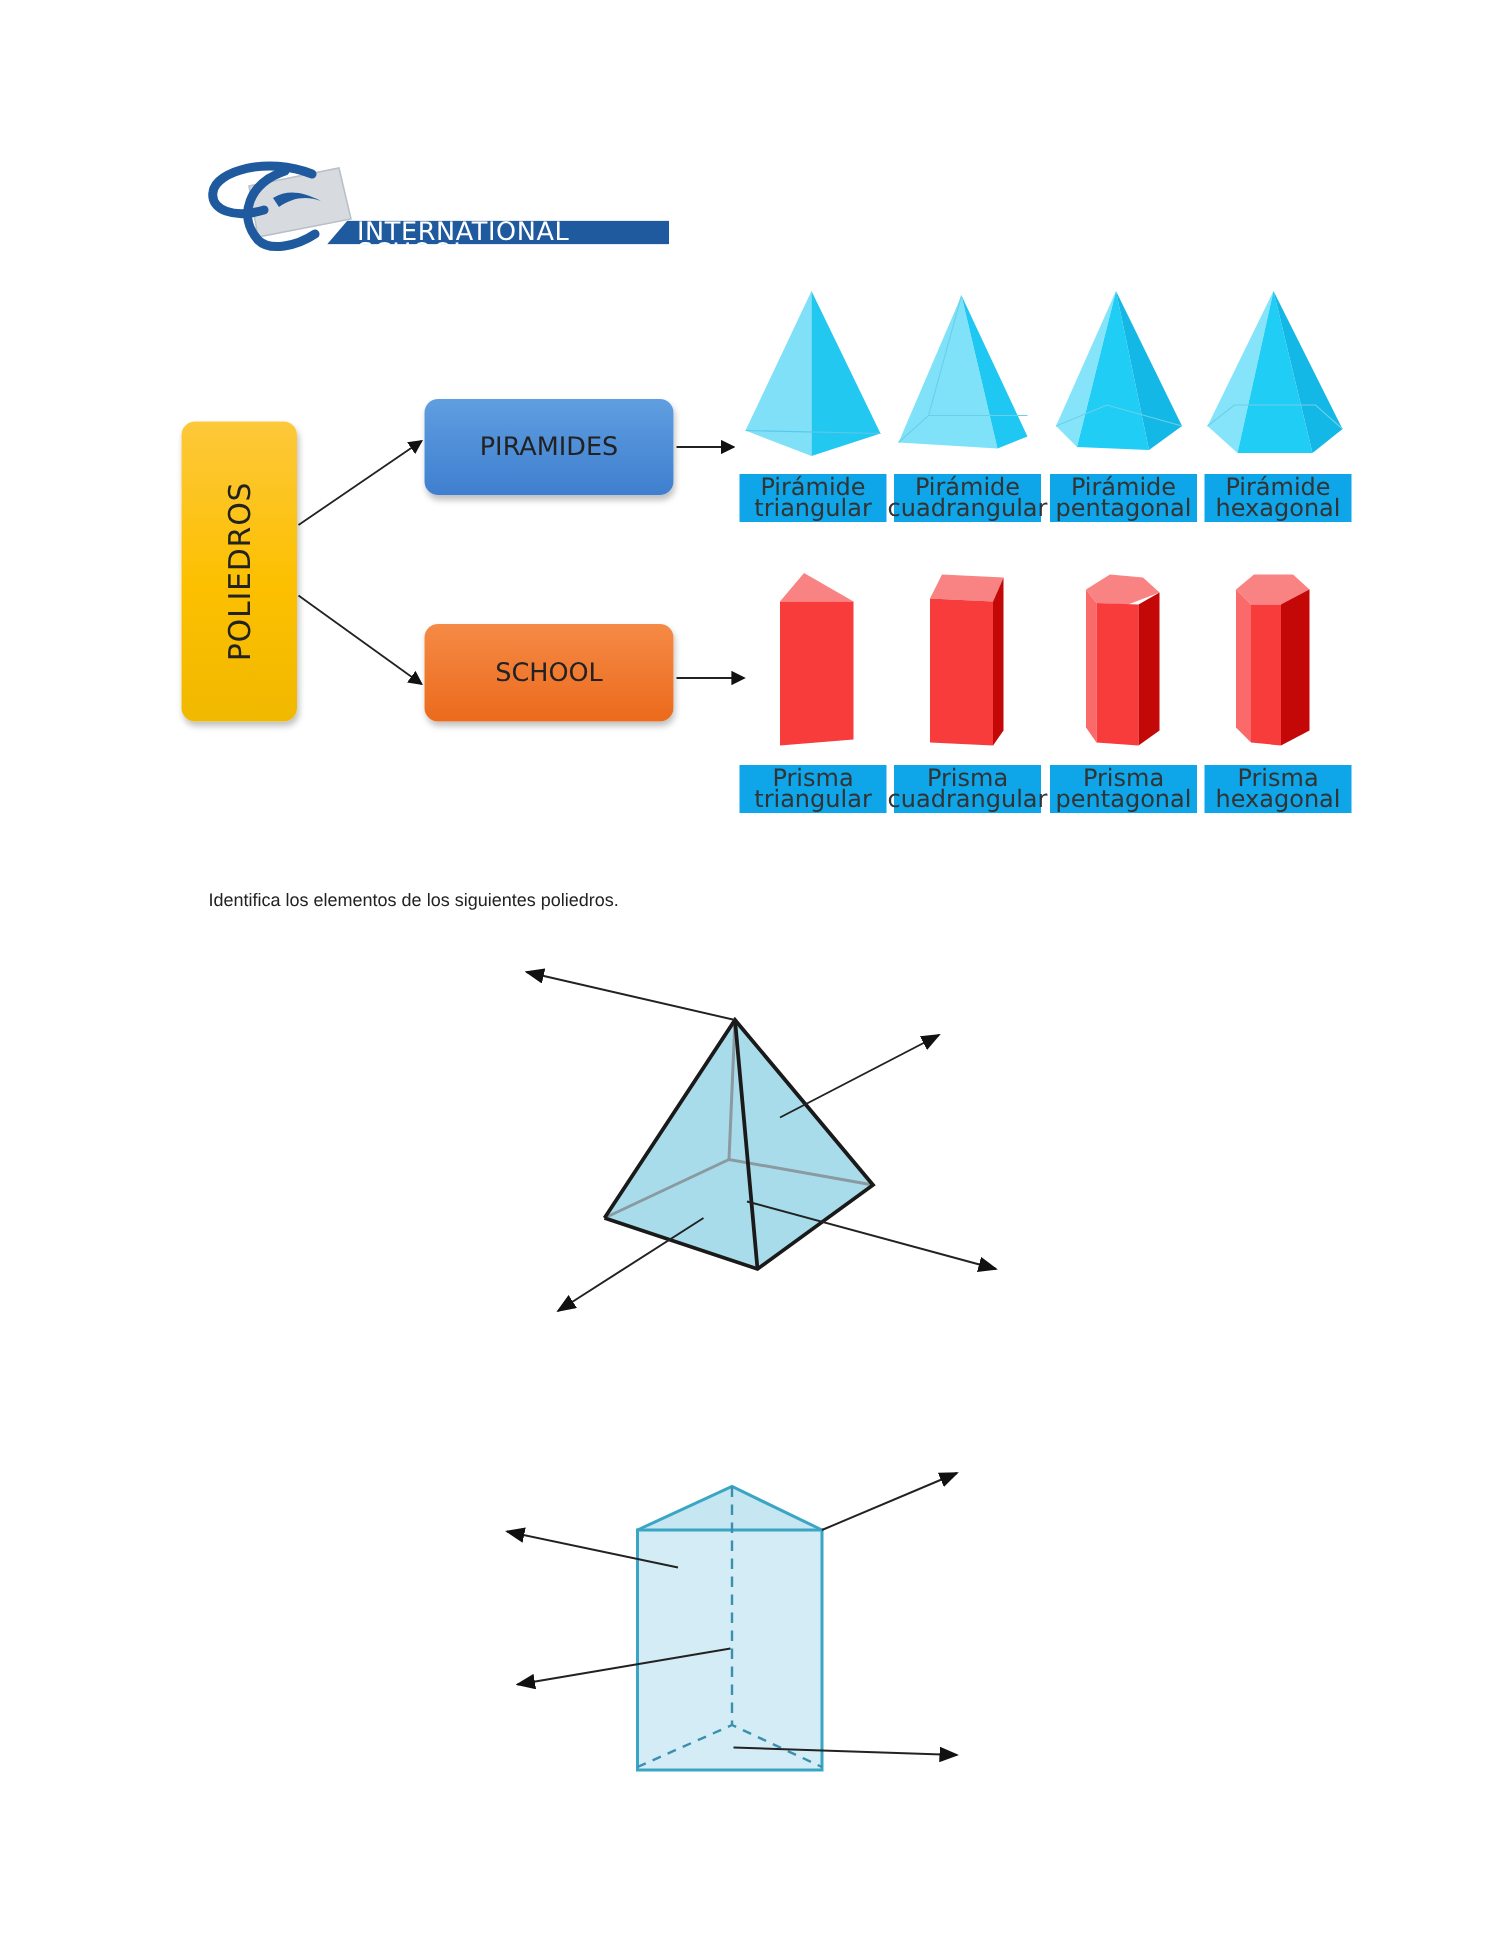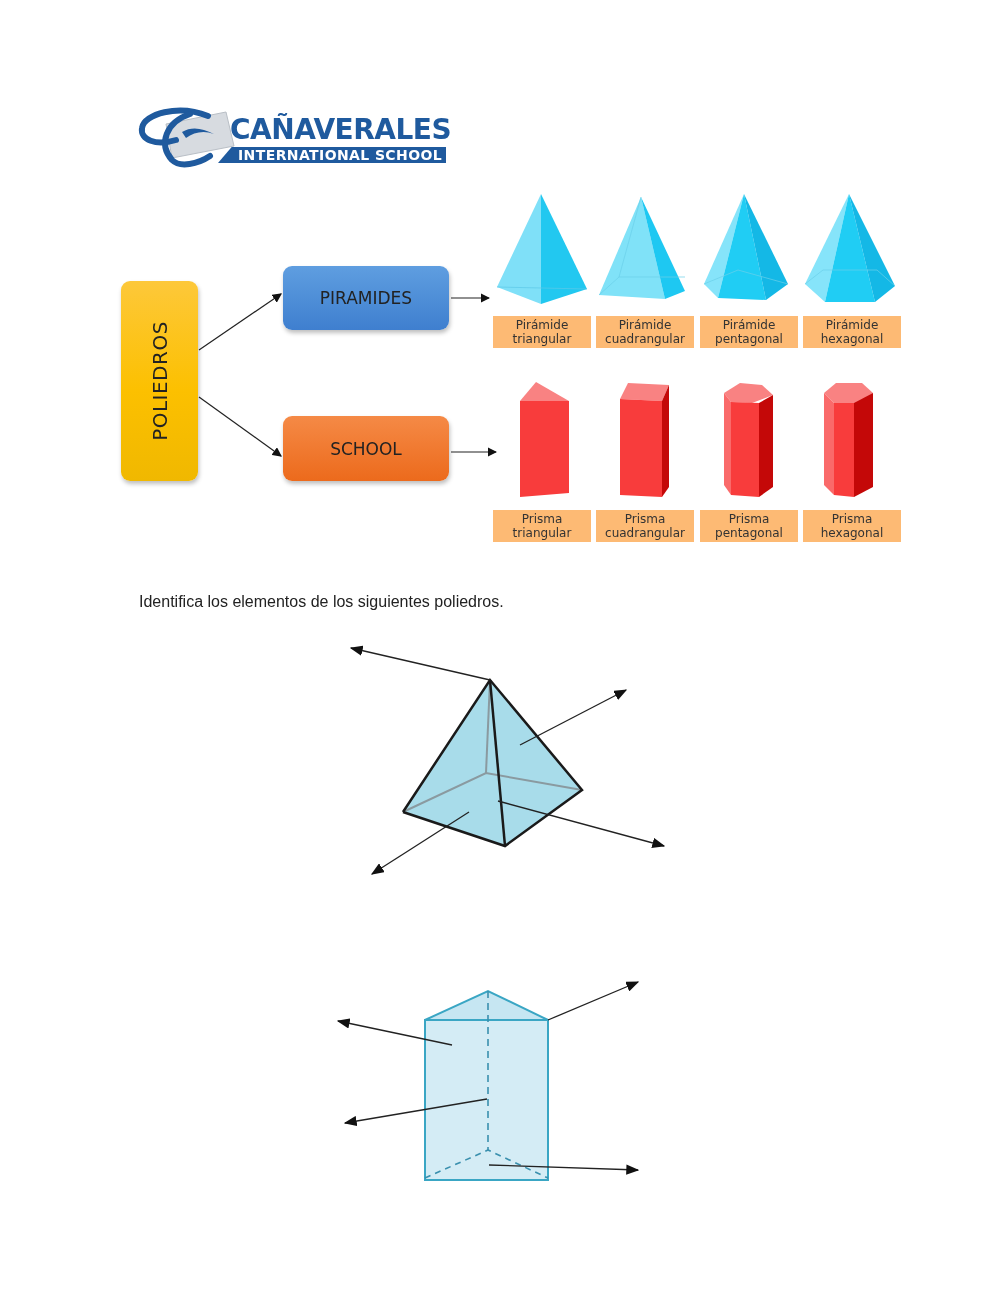--- a/index.html
+++ b/index.html
@@ -6,55 +6,54 @@
   body { width: 1000px; height: 1291px; position: relative; overflow: hidden;
          font-family: "Liberation Sans", sans-serif; color: #222; }
   .abs { position: absolute; }
 
   
   .logo { left: 138px; top: 106px; width: 310px; height: 62px; }
   .logo-title { position: absolute; left: 92px; top: 10px; font-family: "DejaVu Sans", sans-serif;
                 font-weight: bold; font-size: 28px; color: #1f5a9e; letter-spacing: -0.5px; line-height: 28px; }
   .logo-band { position: absolute; left: 80px; top: 41px; width: 228px; height: 16px; background: #1f5a9e;
                clip-path: polygon(6% 0, 100% 0, 100% 100%, 0 100%); }
-  .logo-sub { position: absolute; left: 100px; top: 42px; font-family: "DejaVu Sans", sans-serif; font-weight: bold;
-              font-size: 14px; color: #ffffff; letter-spacing: 0.4px; line-height: 14px; }
+  .logo-sub { position: absolute; left: 100px; top: 42px; font-family: "DejaVu Sans", sans-serif; font-weight: normal;
+              font-size: 17px; color: #ffffff; letter-spacing: 0.4px; line-height: 14px; }
 
   
   .box { display: flex; align-items: center; justify-content: center; border-radius: 9px;
          font-family: "DejaVu Sans", sans-serif; font-size: 17px; color: #222;
          box-shadow: 1px 3px 4px rgba(0,0,0,0.25); }
   .box-poliedros { left: 121px; top: 281px; width: 77px; height: 200px;
                    background: linear-gradient(to bottom, #fdc83a, #fcc000 55%, #f0b800); }
   .box-poliedros span { transform: rotate(-90deg); white-space: nowrap; font-size: 20px; letter-spacing: 0.5px; }
   .box-piramides { left: 283px; top: 266px; width: 166px; height: 64px;
                    background: linear-gradient(to bottom, #5f9ee0, #3f7fcf); align-items: center; }
   .box-prismas { left: 283px; top: 416px; width: 166px; height: 65px;
                  background: linear-gradient(to bottom, #f58a46, #ec6a1c); }
 
   
-  .shape-label { width: 98px; height: 32px; background: #fdba74; display: flex; align-items: center;
-                 justify-content: center; text-align: center; font-size: 12px; line-height: 14px; color: #333;
+  .shape-label { width: 98px; height: 32px; background: #0ea5e9; display: flex; align-items: center;
+                 justify-content: center; text-align: center; font-size: 16px; line-height: 14px; color: #333;
                  font-family: "DejaVu Sans", sans-serif; }
 
-  .instruction { left: 139px; top: 593px; font-family: "Liberation Sans", sans-serif; font-size: 16px; color: #222; }
+  .instruction { left: 139px; top: 593px; font-family: "Liberation Sans", sans-serif; font-size: 12px; color: #222; }
 
   svg { position: absolute; overflow: visible; }
 </style>
 </head>
 <body>
 
 <div class="abs logo">
   <svg width="100" height="62" style="left:0;top:0;">
     <polygon points="28,18 88,6 96,40 34,52" fill="#d7dbe0" stroke="#b9bfc6" stroke-width="1"></polygon>
     <path d="M70,10 C40,-2 6,8 4,22 C2,34 18,40 38,34" fill="none" stroke="#1f5a9e" stroke-width="6" stroke-linecap="round"></path>
     <path d="M52,8 C28,16 20,38 34,54 C42,62 60,58 72,50" fill="none" stroke="#1f5a9e" stroke-width="6" stroke-linecap="round"></path>
     <path d="M44,26 C54,20 64,22 76,28 C66,24 56,26 48,32" fill="#1f5a9e"></path>
   </svg>
-  <div class="logo-title">CAÑAVERALES</div>
   <div class="logo-band"></div>
   <div class="logo-sub">INTERNATIONAL SCHOOL</div>
 </div>
 
 <div class="abs box box-poliedros">
   <span>POLIEDROS</span>
 </div>
 <div class="abs box box-piramides">
   <span>PIRAMIDES</span>
 </div>

